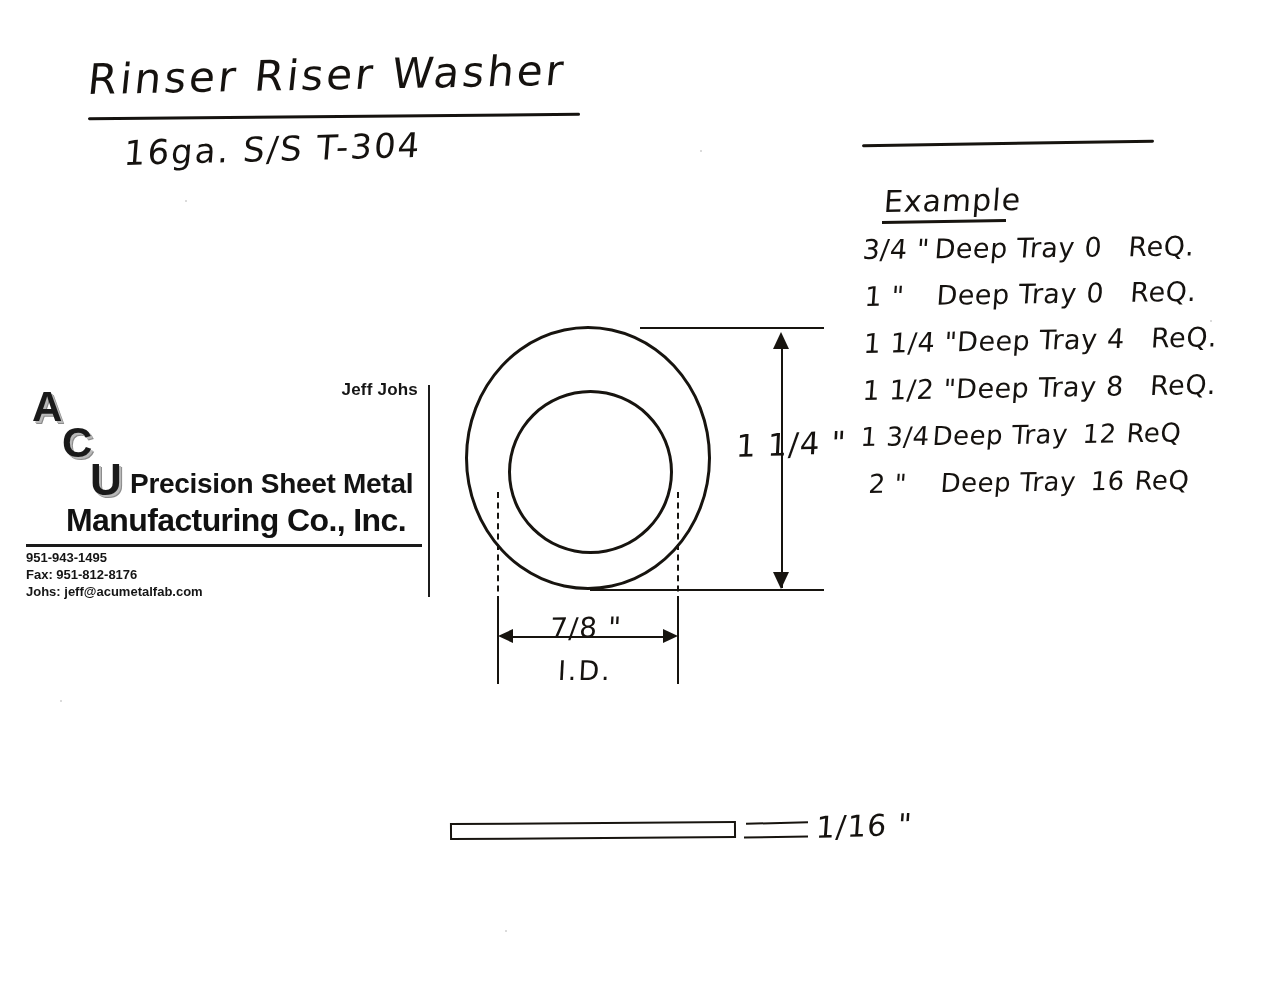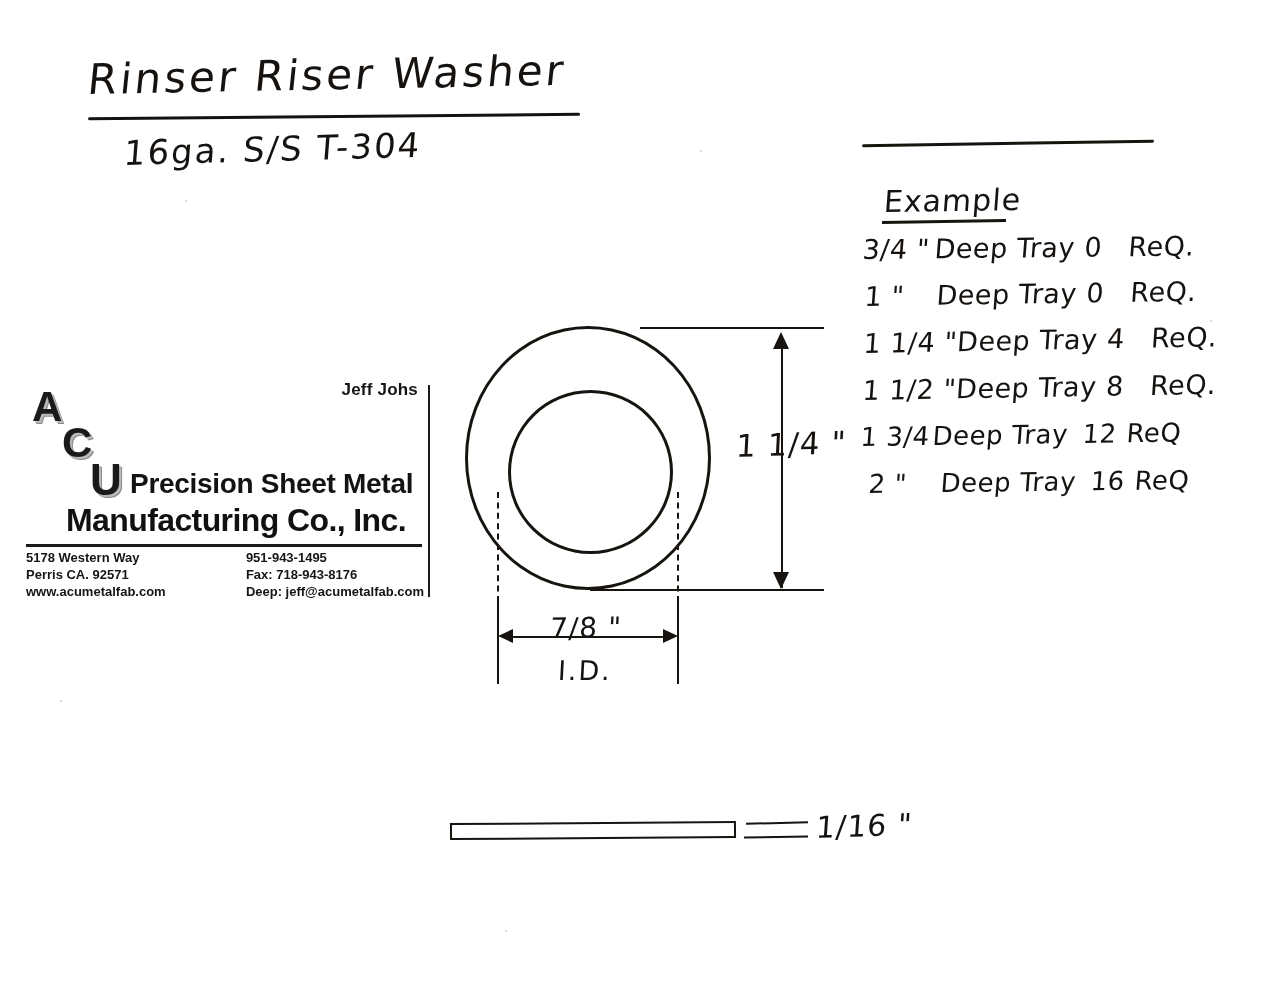--- a/index.html
+++ b/index.html
@@ -308,29 +308,24 @@
     <div id="acu-a" class="acu-letter">A</div>
     <div id="acu-c" class="acu-letter">C</div>
     <div id="acu-u" class="acu-letter">U</div>
 
     <div id="tagline-1">Precision Sheet Metal</div>
     <div id="tagline-2">Manufacturing Co., Inc.</div>
 
     <div id="logo-rule"></div>
 
     <div id="contact-grid">
-      <div id="contact-left">
-        <div>5178 Western Way</div>
-        <div>Perris CA. 92571</div>
-        <div>www.acumetalfab.com</div>
-      </div>
       <div id="contact-right">
         <div>951-943-1495</div>
-        <div>Fax: 718-943-8176</div>
-        <div>Deep: jeff@acumetalfab.com</div>
+        <div>Fax: 951-812-8176</div>
+        <div>Johs: jeff@acumetalfab.com</div>
       </div>
     </div>
   </div>
   <div id="logo-divider"></div>
 
   <div id="washer-view">
     <div id="outer-circle" class="circle"></div>
     <div id="inner-circle" class="circle"></div>
 
     <div id="ext-line-top" class="dim-line"></div>

